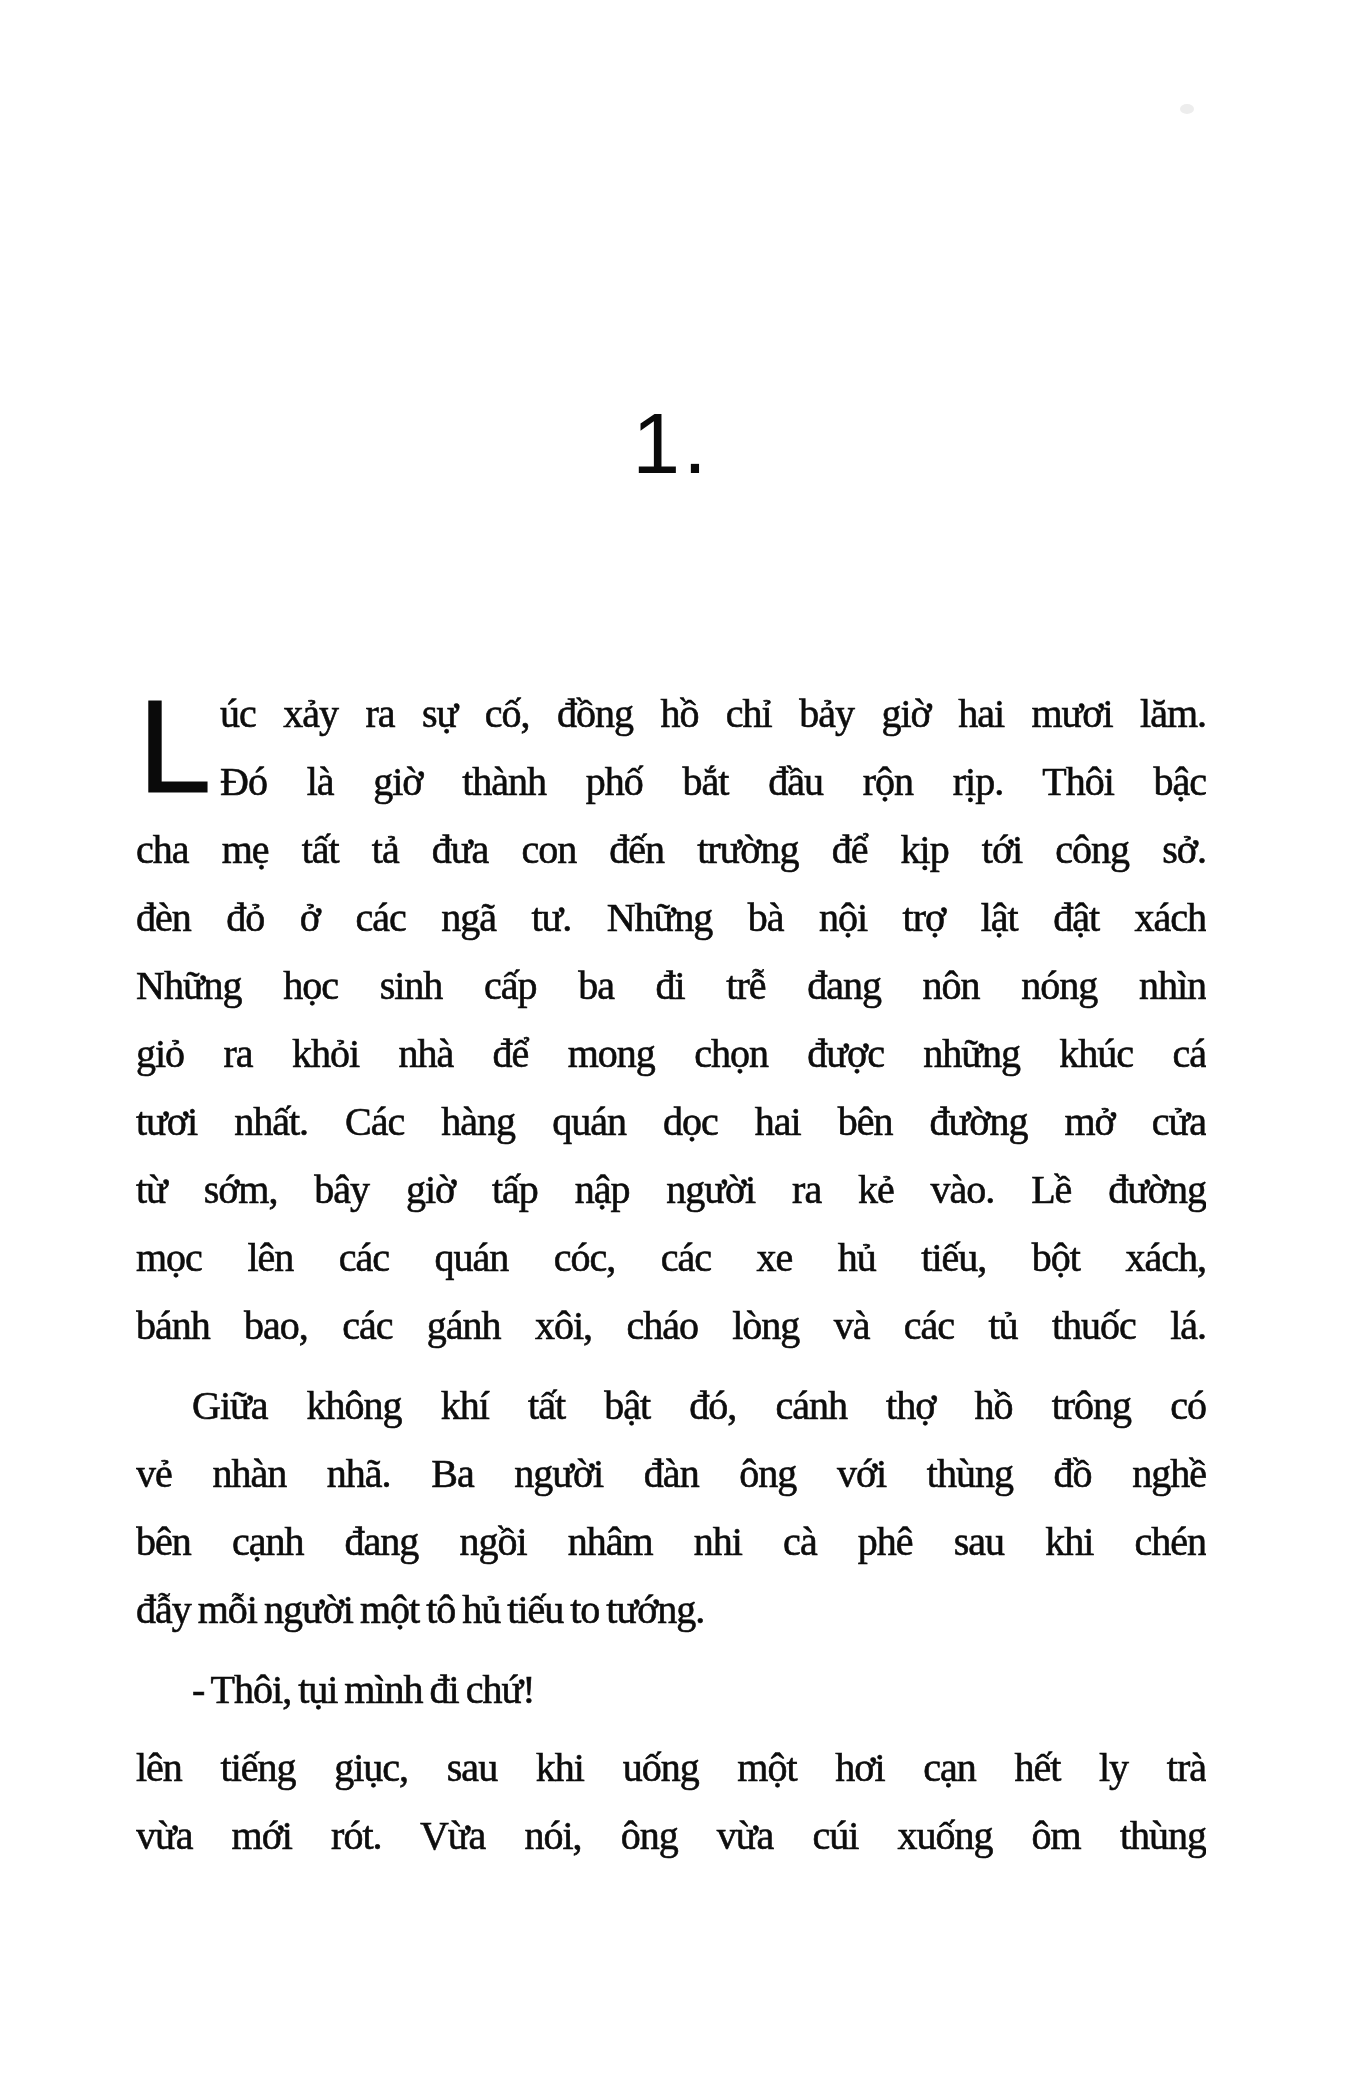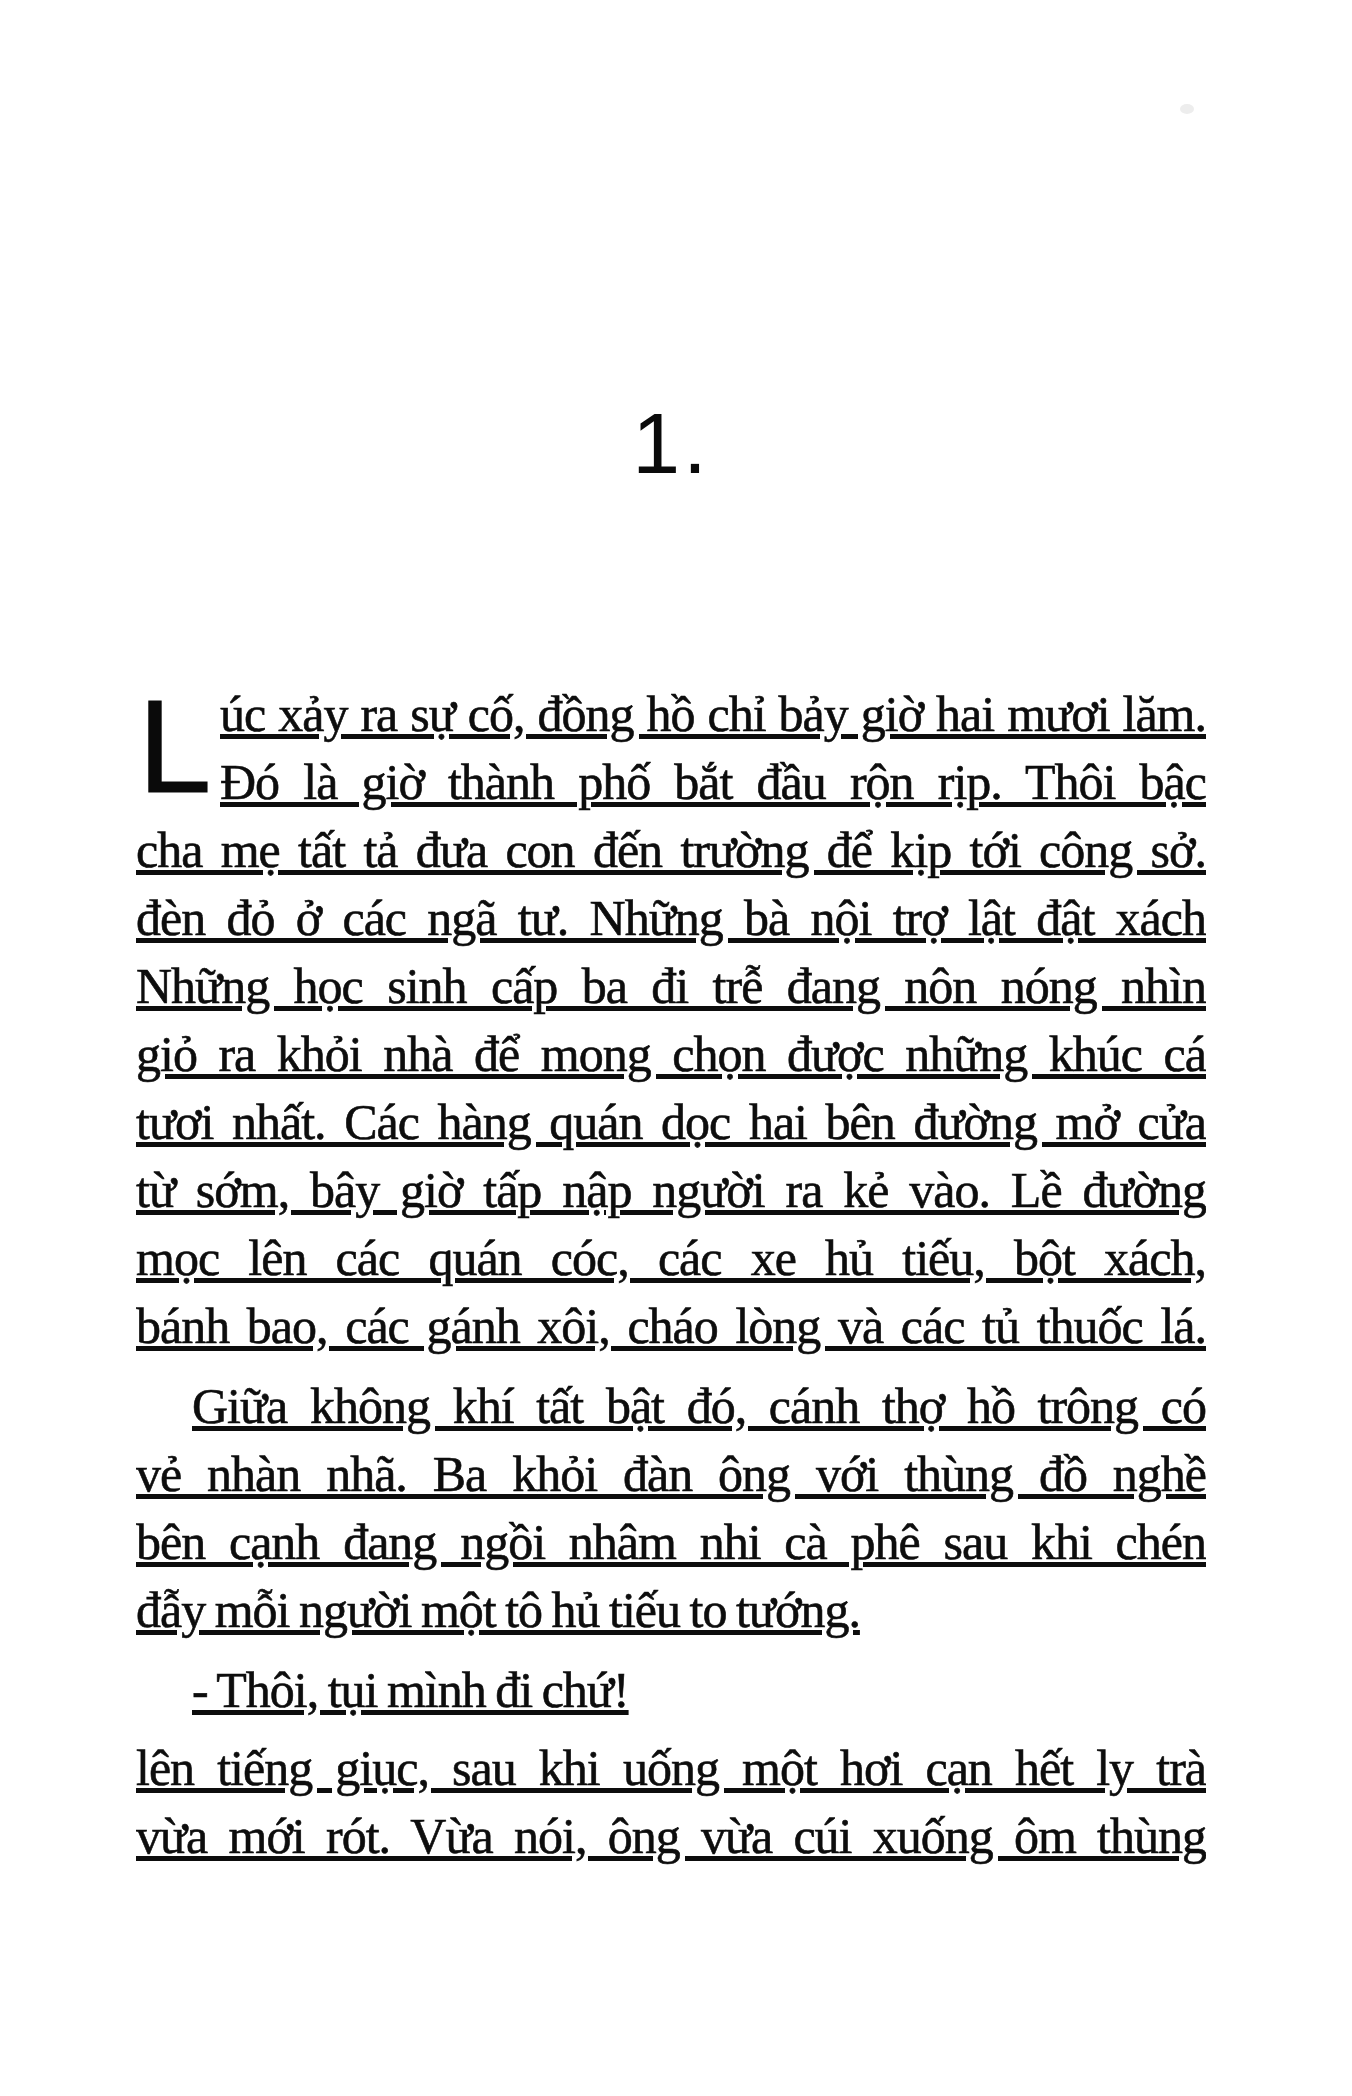--- a/index.html
+++ b/index.html
@@ -37,30 +37,29 @@
     font-family: "Liberation Sans", sans-serif;
     font-size: 132px;
     line-height: 132px;
     font-weight: 400;
     color: #0a0a0a;
     -webkit-text-stroke: 1px #0a0a0a;
   }
   .line {
     height: 68px;
     line-height: 68px;
-    font-size: 50px;
+    font-size: 40px;
     letter-spacing: -1px;
     word-spacing: -2px;
     text-align: justify;
     text-align-last: justify;
     text-justify: inter-word;
     overflow: hidden;
     -webkit-text-stroke: 0.6px #0d0d0d;
     white-space: nowrap;
-    text-decoration: underline;
   }
   .line.justified { white-space: normal; }
   .line.beside-dropcap { padding-left: 84px; }
   .line.indent { padding-left: 56px; }
   .line.flush-left { text-align: right; text-align-last: left; }
   .para-2 { margin-top: 12px; }
   .para-3 { margin-top: 12px; }
   .para-4 { margin-top: 10px; }
   .scan-artifact {
     position: absolute;
@@ -93,21 +92,21 @@
       <div class="line justified">Những học sinh cấp ba đi trễ đang nôn nóng nhìn</div>
       <div class="line justified">giỏ ra khỏi nhà để mong chọn được những khúc cá</div>
       <div class="line justified">tươi nhất. Các hàng quán dọc hai bên đường mở cửa</div>
       <div class="line justified">từ sớm, bây giờ tấp nập người ra kẻ vào. Lề đường</div>
       <div class="line justified">mọc lên các quán cóc, các xe hủ tiếu, bột xách,</div>
       <div class="line justified">bánh bao, các gánh xôi, cháo lòng và các tủ thuốc lá.</div>
     </div>
 
     <div class="para para-2">
       <div class="line justified indent">Giữa không khí tất bật đó, cánh thợ hồ trông có</div>
-      <div class="line justified">vẻ nhàn nhã. Ba khỏi đàn ông với thùng đồ nghề</div>
+      <div class="line justified">vẻ nhàn nhã. Ba người đàn ông với thùng đồ nghề</div>
       <div class="line justified">bên cạnh đang ngồi nhâm nhi cà phê sau khi chén</div>
       <div class="line flush-left">đẫy mỗi người một tô hủ tiếu to tướng.</div>
     </div>
 
     <div class="para para-3">
       <div class="line flush-left indent">- Thôi, tụi mình đi chứ!</div>
     </div>
 
     <div class="para para-4">
       <div class="line justified">lên tiếng giục, sau khi uống một hơi cạn hết ly trà</div>

